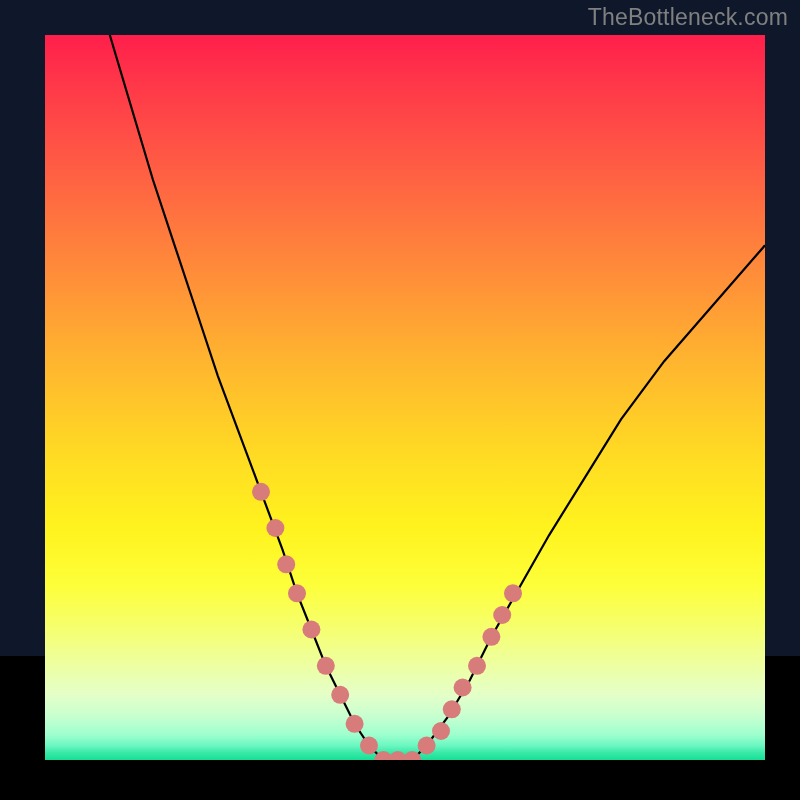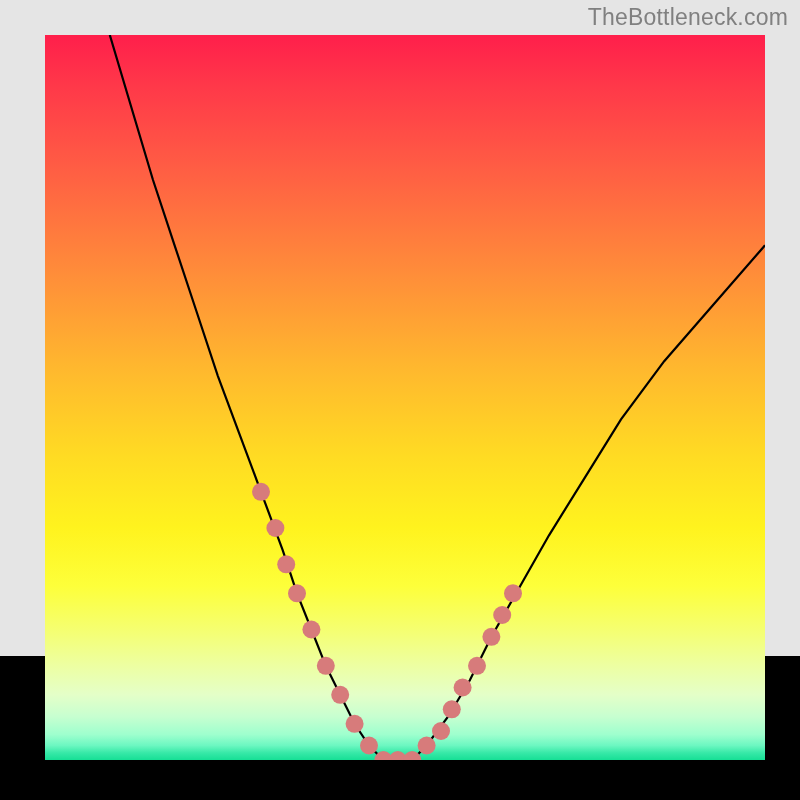--- a/index.html
+++ b/index.html
@@ -10,21 +10,21 @@
     background: #000;
     font-family: Arial, Helvetica, sans-serif;
     overflow: hidden;
   }
   .frame {
     position: absolute;
     left: 0;
     top: 0;
     width: 800px;
     height: 656px;
-    background: #e5e5e5;
+    background: #0f172a;
   }
   .watermark {
     position: absolute;
     top: 4px;
     right: 12px;
     color: #808080;
     font-size: 23px;
     font-weight: 400;
     letter-spacing: 0.2px;
     z-index: 20;

